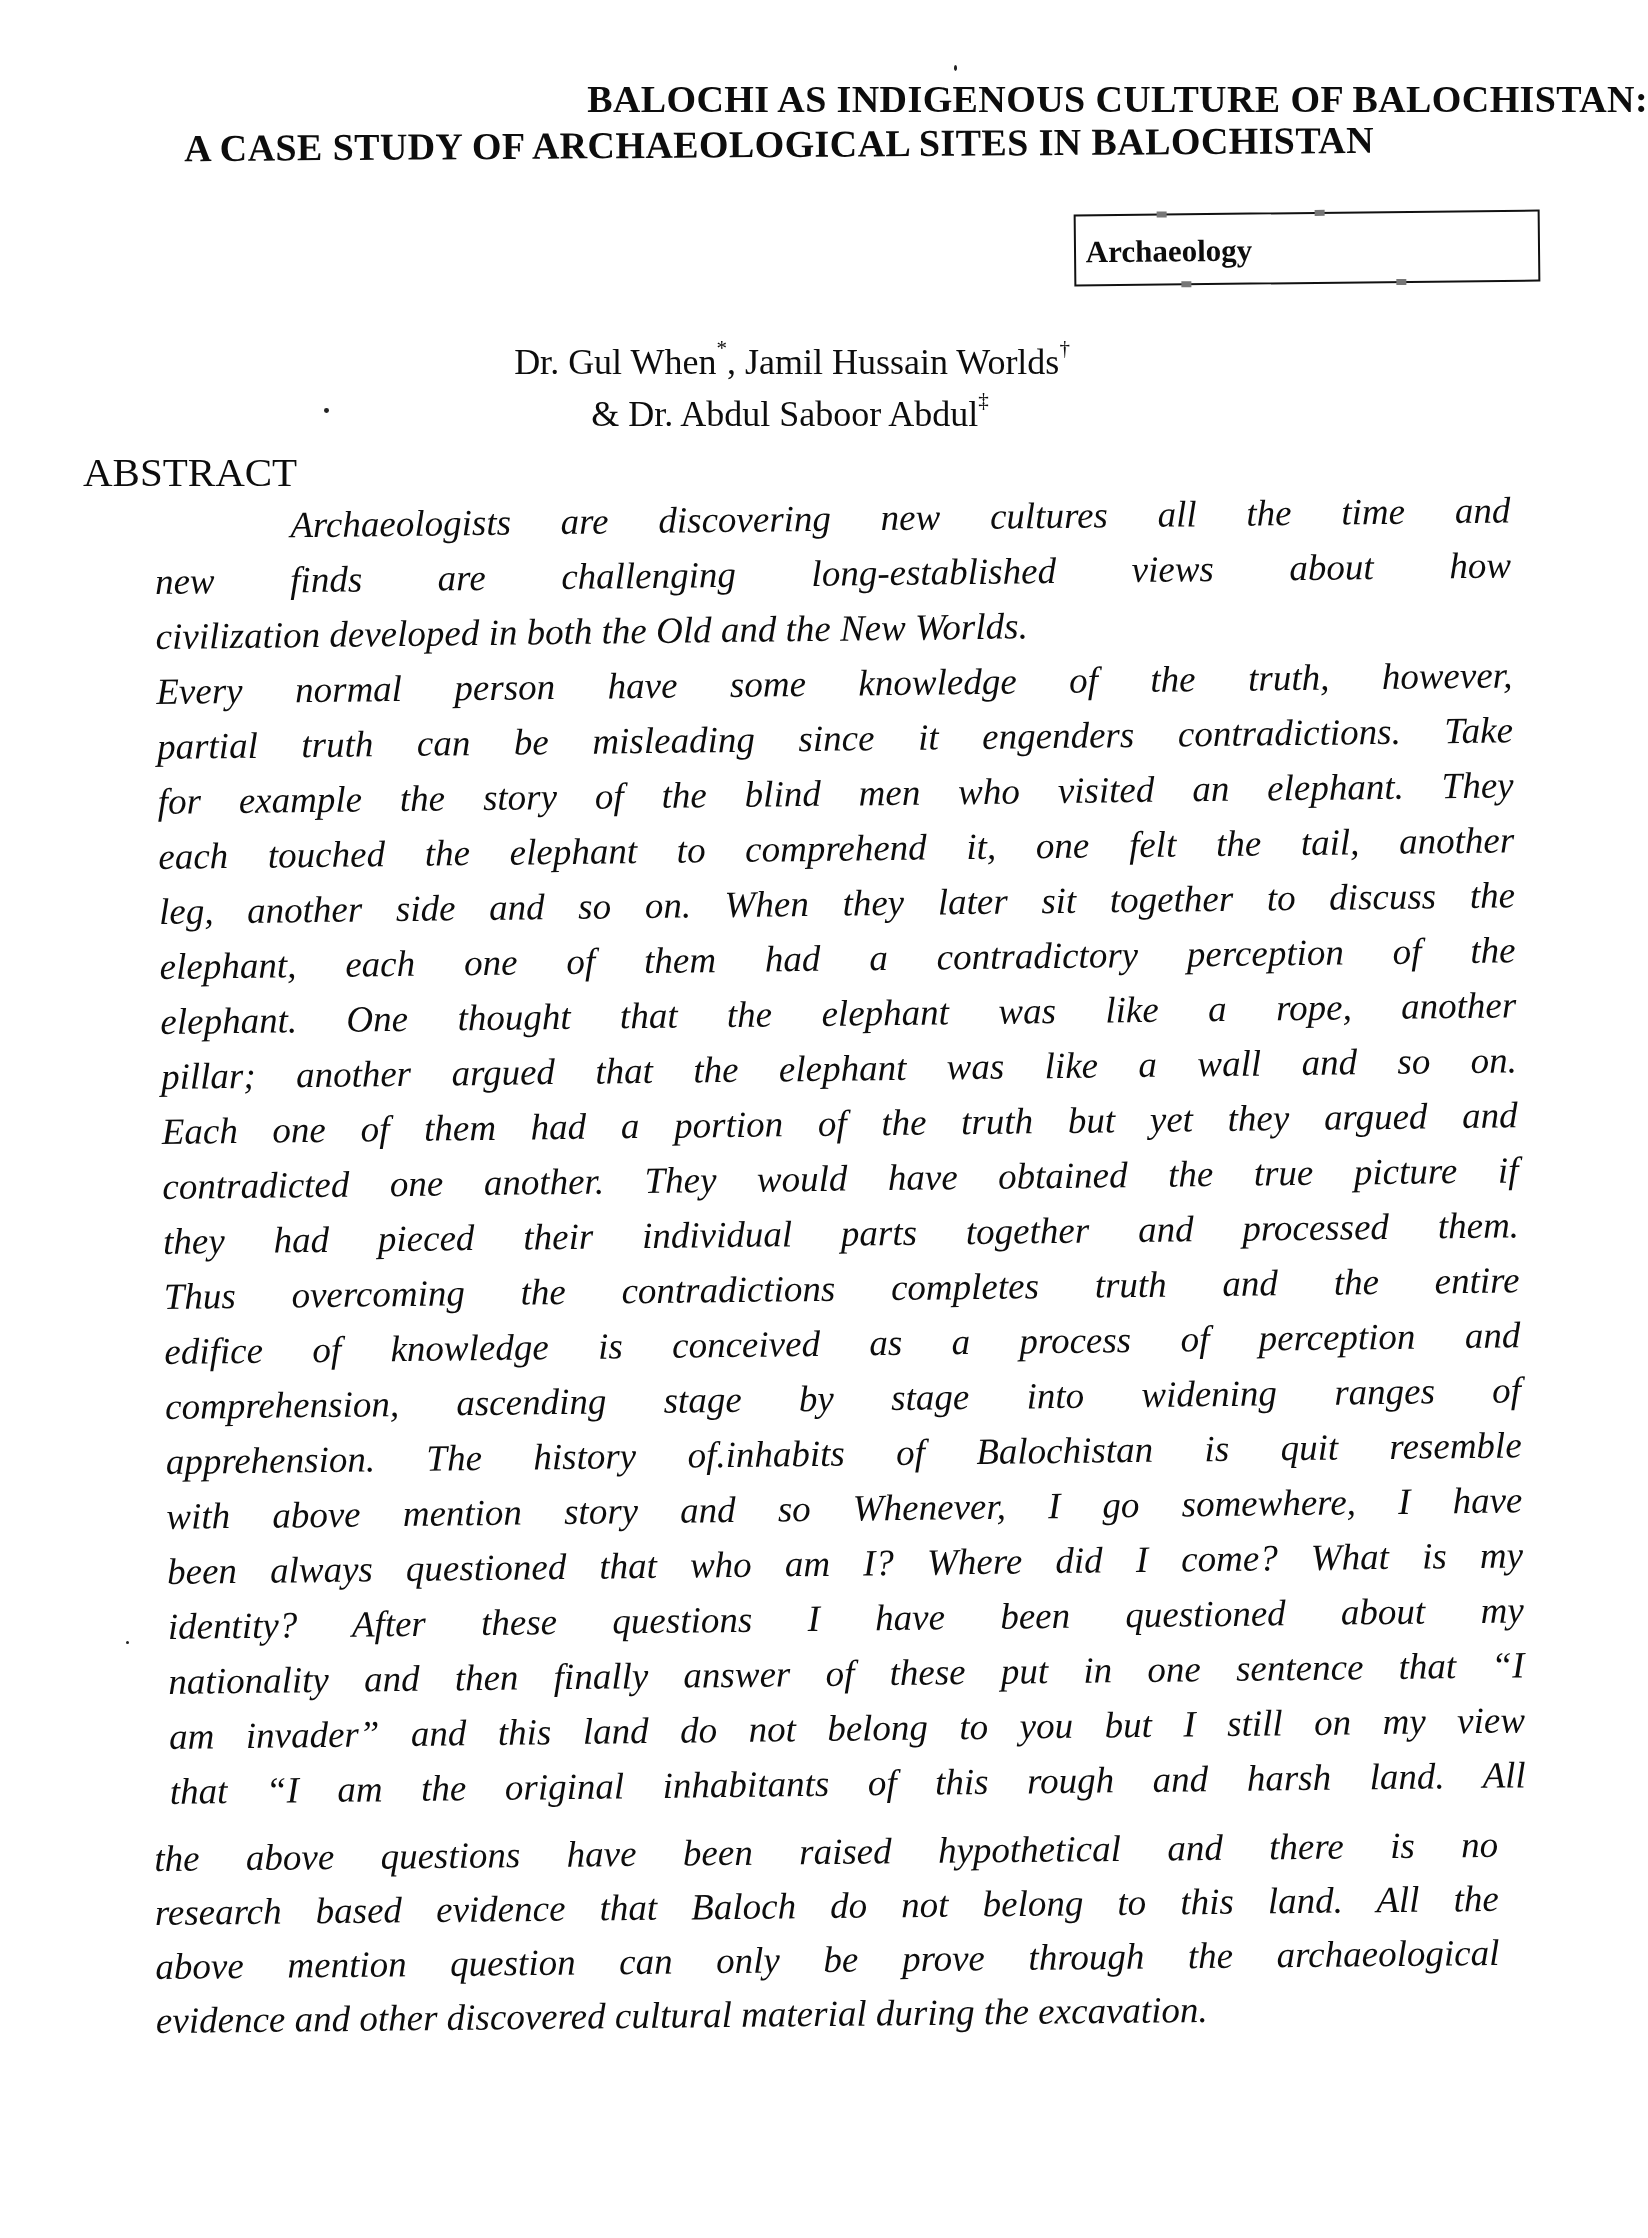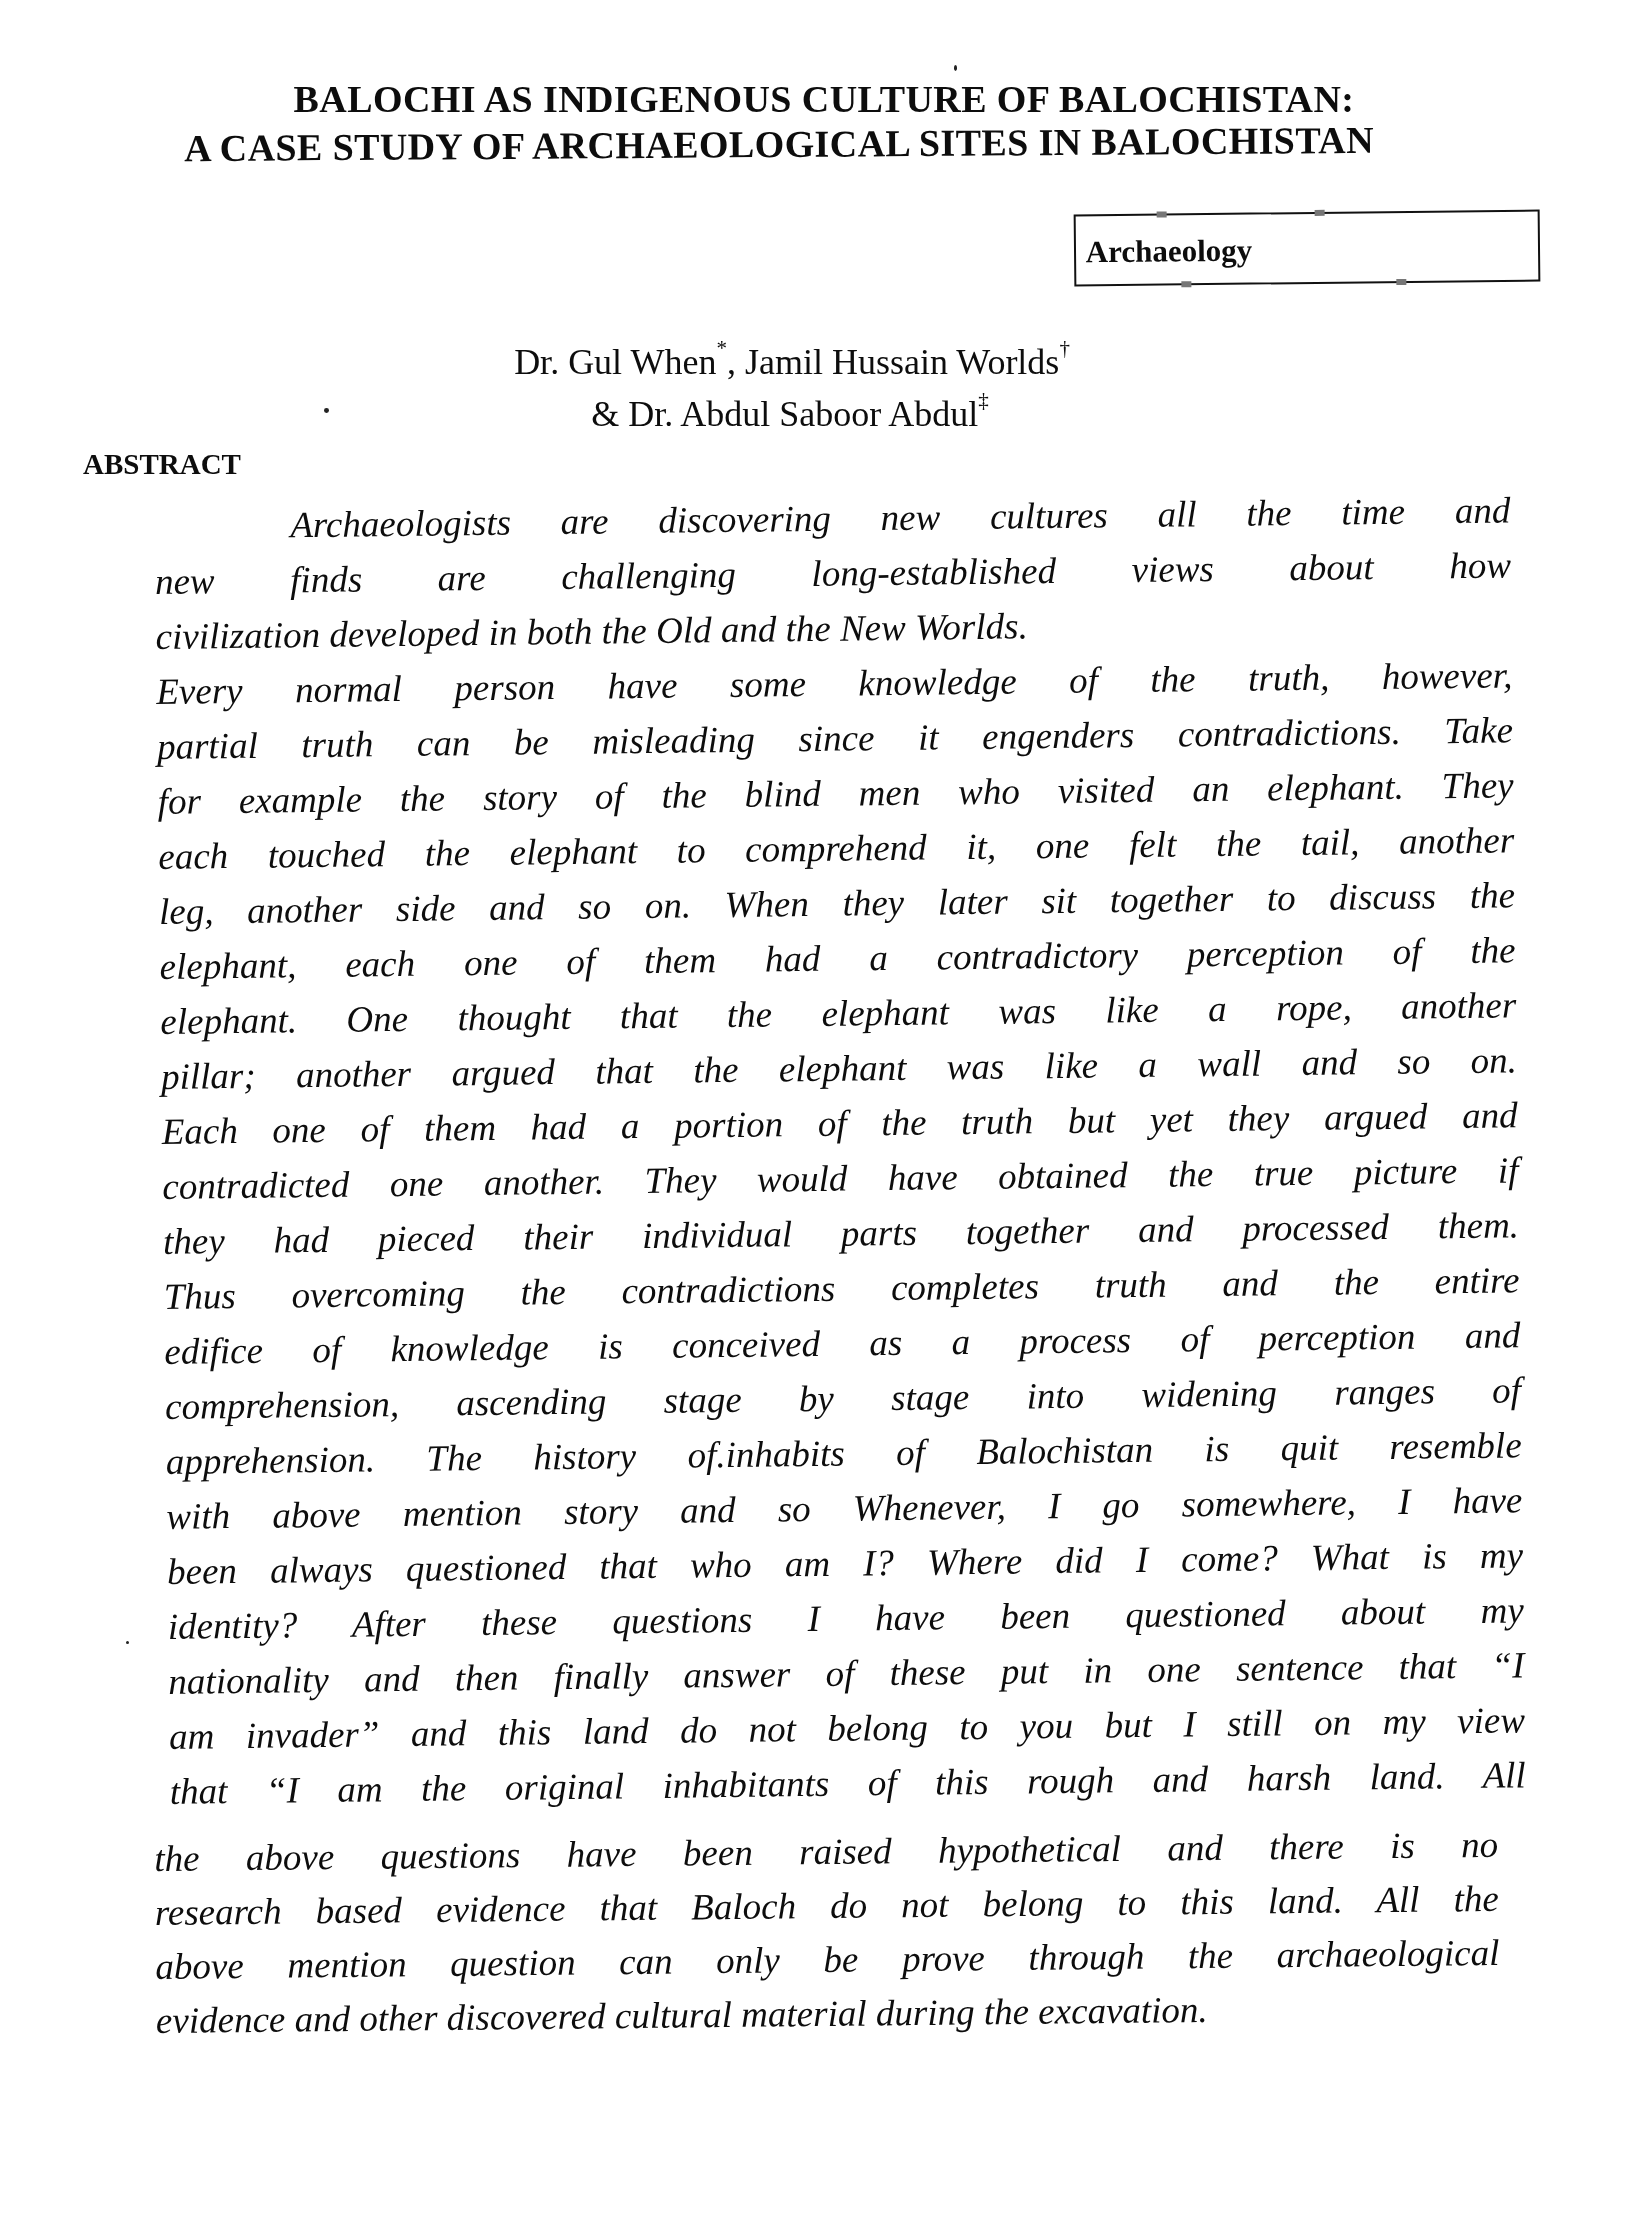--- a/index.html
+++ b/index.html
@@ -1,31 +1,31 @@
 <!DOCTYPE html>
 <html style="font-size:13px"><head>
 <meta charset="utf-8">
 <style>
   html, body { margin:0; padding:0; background:#ffffff; }
   body { width:1648px; height:2239px; position:relative; overflow:hidden; color:#0d0d0d;
          font-family:"Liberation Serif","DejaVu Serif",serif; }
   .page { position:absolute; left:0; top:0; width:1648px; height:2239px; }
   .title { position:absolute; left:0; width:1648px; text-align:center; font-weight:bold;
            font-size:38px; letter-spacing:0.4px; white-space:nowrap; }
-  .t1 { top:77px; }
+  .t1 { top:77px;text-align:right; }
   .t2 { top:122px; left:-45px; transform:rotate(-0.4deg); }
   .tag-box { position:absolute; left:1074px; top:212px; width:462px; height:68px;
              border:2.4px solid #111; transform:rotate(-0.6deg); background:#fff; }
   .tag-label { position:absolute; left:9.7px; top:18px; font-weight:bold; font-size:31px; }
   .handle { position:absolute; width:9.7px; height:5.7px; background:#777; }
   .authors { position:absolute; left:0; width:1648px; text-align:center; font-size:36px; white-space:nowrap; }
   .a1 { top:341px; left:-32px; }
   .a2 { top:393px; left:-34px; }
   sup { font-size:21px; vertical-align:top; position:relative; top:-4.9px; }
-  .abstract-heading { position:absolute; left:83px; top:448px; font-weight:bold; font-size:29px; }
+  .abstract-heading { position:absolute; left:83px; top:448px; font-weight:normal; font-size:41px; }
   .body { position:absolute; left:154px; top:499px; width:1356px; font-style:italic; font-size:37px;
           line-height:55px; transform:rotate(-0.7deg); transform-origin:0 0; }
   .body p { margin:0; text-align:justify; text-align-last:justify; white-space:normal; }
   .body p.last { text-align-last:left; }
   .indent { padding-left:136px; }
   .body2 { position:absolute; left:154px; top:1832px; width:1344px; font-style:italic; font-size:37px;
            line-height:54px; transform:rotate(-0.6deg); transform-origin:0 0; }
   .body2 p { margin:0; text-align:justify; text-align-last:justify; }
   .body2 p.last { text-align-last:left; }
   .speck { position:absolute; background:#222; border-radius:50%; }

